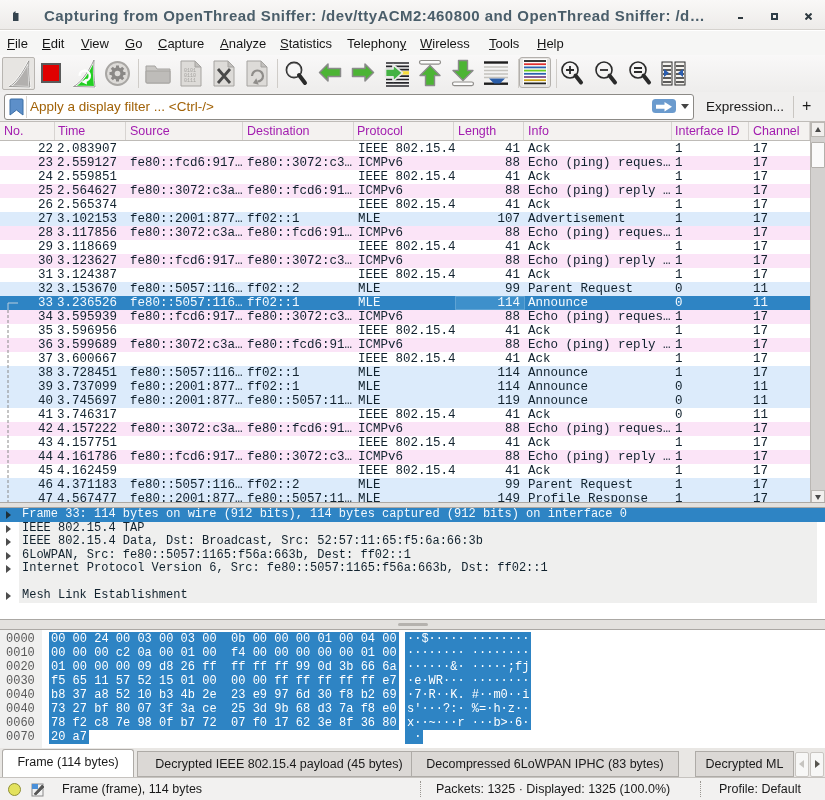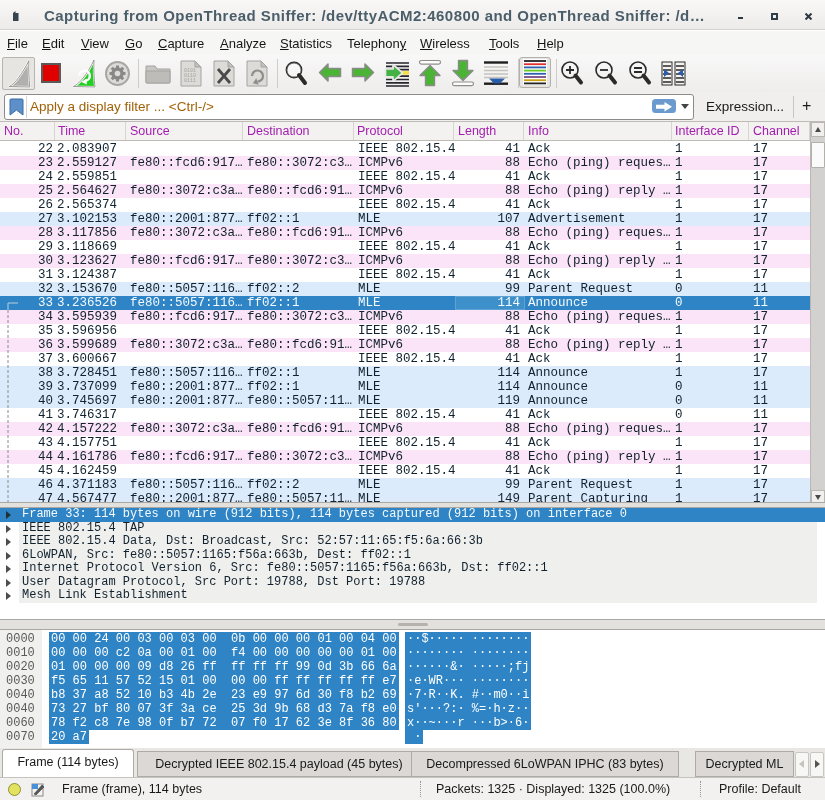--- a/index.html
+++ b/index.html
@@ -285,42 +285,41 @@
     <div class="r white" style="top:210px"><span class="no">37</span><span style="left:57px">3.600667</span><span style="left:130px"></span><span style="left:247px"></span><span style="left:358px">IEEE 802.15.4</span><span class="ln">41</span><span style="left:528px">Ack</span><span style="left:675px">1</span><span style="left:753px">17</span></div>
     <div class="r blue" style="top:224px"><span class="no">38</span><span style="left:57px">3.728451</span><span style="left:130px">fe80::5057:116…</span><span style="left:247px">ff02::1</span><span style="left:358px">MLE</span><span class="ln">114</span><span style="left:528px">Announce</span><span style="left:675px">1</span><span style="left:753px">17</span></div>
     <div class="r blue" style="top:238px"><span class="no">39</span><span style="left:57px">3.737099</span><span style="left:130px">fe80::2001:877…</span><span style="left:247px">ff02::1</span><span style="left:358px">MLE</span><span class="ln">114</span><span style="left:528px">Announce</span><span style="left:675px">0</span><span style="left:753px">11</span></div>
     <div class="r blue" style="top:252px"><span class="no">40</span><span style="left:57px">3.745697</span><span style="left:130px">fe80::2001:877…</span><span style="left:247px">fe80::5057:11…</span><span style="left:358px">MLE</span><span class="ln">119</span><span style="left:528px">Announce</span><span style="left:675px">0</span><span style="left:753px">11</span></div>
     <div class="r white" style="top:266px"><span class="no">41</span><span style="left:57px">3.746317</span><span style="left:130px"></span><span style="left:247px"></span><span style="left:358px">IEEE 802.15.4</span><span class="ln">41</span><span style="left:528px">Ack</span><span style="left:675px">0</span><span style="left:753px">11</span></div>
     <div class="r pink" style="top:280px"><span class="no">42</span><span style="left:57px">4.157222</span><span style="left:130px">fe80::3072:c3a…</span><span style="left:247px">fe80::fcd6:91…</span><span style="left:358px">ICMPv6</span><span class="ln">88</span><span style="left:528px">Echo (ping) reques…</span><span style="left:675px">1</span><span style="left:753px">17</span></div>
     <div class="r white" style="top:294px"><span class="no">43</span><span style="left:57px">4.157751</span><span style="left:130px"></span><span style="left:247px"></span><span style="left:358px">IEEE 802.15.4</span><span class="ln">41</span><span style="left:528px">Ack</span><span style="left:675px">1</span><span style="left:753px">17</span></div>
     <div class="r pink" style="top:308px"><span class="no">44</span><span style="left:57px">4.161786</span><span style="left:130px">fe80::fcd6:917…</span><span style="left:247px">fe80::3072:c3…</span><span style="left:358px">ICMPv6</span><span class="ln">88</span><span style="left:528px">Echo (ping) reply …</span><span style="left:675px">1</span><span style="left:753px">17</span></div>
     <div class="r white" style="top:322px"><span class="no">45</span><span style="left:57px">4.162459</span><span style="left:130px"></span><span style="left:247px"></span><span style="left:358px">IEEE 802.15.4</span><span class="ln">41</span><span style="left:528px">Ack</span><span style="left:675px">1</span><span style="left:753px">17</span></div>
     <div class="r blue" style="top:336px"><span class="no">46</span><span style="left:57px">4.371183</span><span style="left:130px">fe80::5057:116…</span><span style="left:247px">ff02::2</span><span style="left:358px">MLE</span><span class="ln">99</span><span style="left:528px">Parent Request</span><span style="left:675px">1</span><span style="left:753px">17</span></div>
-    <div class="r blue" style="top:350px"><span class="no">47</span><span style="left:57px">4.567477</span><span style="left:130px">fe80::2001:877…</span><span style="left:247px">fe80::5057:11…</span><span style="left:358px">MLE</span><span class="ln">149</span><span style="left:528px">Parent Capturing</span><span style="left:675px">1</span><span style="left:753px">17</span></div>
+    <div class="r blue" style="top:350px"><span class="no">47</span><span style="left:57px">4.567477</span><span style="left:130px">fe80::2001:877…</span><span style="left:247px">fe80::5057:11…</span><span style="left:358px">MLE</span><span class="ln">149</span><span style="left:528px">Profile Response</span><span style="left:675px">1</span><span style="left:753px">17</span></div>
     <svg style="position:absolute;left:0;top:0;width:20px;height:362px" viewBox="0 0 20 362">
       <path d="M8,161 L8,168 M8,161 L18,161" stroke="#b9cede" stroke-width="1" fill="none"></path>
       <path d="M8,168 L8,361" stroke="#8a8a8a" stroke-width="1" stroke-dasharray="3,2" fill="none"></path>
     </svg>
   </div>
 <div class="abs" id="sbar">
   <div class="abs" style="left:0px;top:0;width:14px;height:15px;background:#f1efed;border:1px solid #bab7b3"></div>
   <div class="abs" style="left:3.5px;top:5px;width:0;height:0;border-left:3.5px solid transparent;border-right:3.5px solid transparent;border-bottom:5px solid #4a4a4a"></div>
   <div class="abs" style="left:0px;top:20px;width:14px;height:26px;background:#fafafa;border:1px solid #b3b0ac;border-radius:1px"></div>
   <div class="abs" style="left:0px;top:368px;width:14px;height:15px;background:#f1efed;border:1px solid #bab7b3"></div>
   <div class="abs" style="left:3.5px;top:373px;width:0;height:0;border-left:3.5px solid transparent;border-right:3.5px solid transparent;border-top:5px solid #4a4a4a"></div>
 </div>
 <div class="abs split" style="top:502px;height:6px"></div>
 <div class="abs" id="details">
     <div style="position:absolute;left:19px;top:13.5px;width:798px;height:81px;background:#efefee"></div>
     <div class="d sel" style="top:0px"><i style="border-left-color:#1f3038"></i><b>Frame 33: 114 bytes on wire (912 bits), 114 bytes captured (912 bits) on interface 0</b></div>
     <div class="d" style="top:13.5px"><i style=""></i><b>IEEE 802.15.4 TAP</b></div>
     <div class="d" style="top:27px"><i style=""></i><b>IEEE 802.15.4 Data, Dst: Broadcast, Src: 52:57:11:65:f5:6a:66:3b</b></div>
     <div class="d" style="top:40.5px"><i style=""></i><b>6LoWPAN, Src: fe80::5057:1165:f56a:663b, Dest: ff02::1</b></div>
     <div class="d" style="top:54px"><i style=""></i><b>Internet Protocol Version 6, Src: fe80::5057:1165:f56a:663b, Dst: ff02::1</b></div>
-    <div class="d" style="top:67.5px"><i style=""></i><b>User Datagram Protocol, Src Port: 19788, Dst Port: 19788</b></div>
     <div class="d" style="top:81px"><i style=""></i><b>Mesh Link Establishment</b></div>
   </div>
 <div class="abs split" style="top:619px;height:11px">
   <div class="abs" style="left:398px;top:3px;width:30px;height:3px;background:#b5b2ae;border-radius:2px"></div>
 </div>
 <div class="abs" id="hexpane">
     <div style="position:absolute;left:0;top:0;width:42px;height:118px;background:#f0f0ef"></div>
     <div class="h" style="top:2px"><span class="off">0000</span><span class="hx">00 00 24 00 03 00 03 00&nbsp;&nbsp;0b 00 00 00 01 00 04 00</span><span class="as">··$·····&nbsp;········</span></div>
     <div class="h" style="top:16px"><span class="off">0010</span><span class="hx">00 00 00 c2 0a 00 01 00&nbsp;&nbsp;f4 00 00 00 00 00 01 00</span><span class="as">········&nbsp;········</span></div>
     <div class="h" style="top:30px"><span class="off">0020</span><span class="hx">01 00 00 00 09 d8 26 ff&nbsp;&nbsp;ff ff ff 99 0d 3b 66 6a</span><span class="as">······&amp;·&nbsp;·····;fj</span></div>

